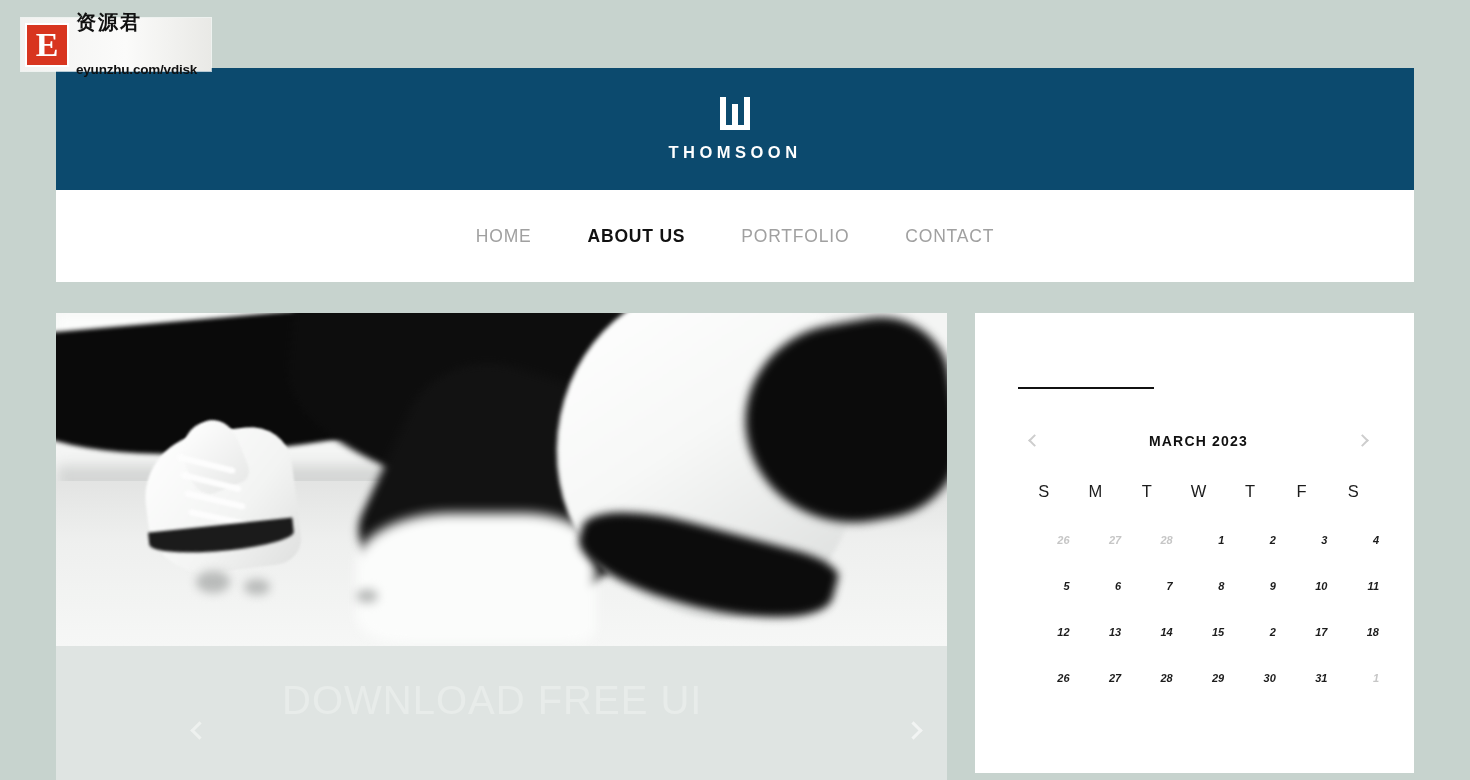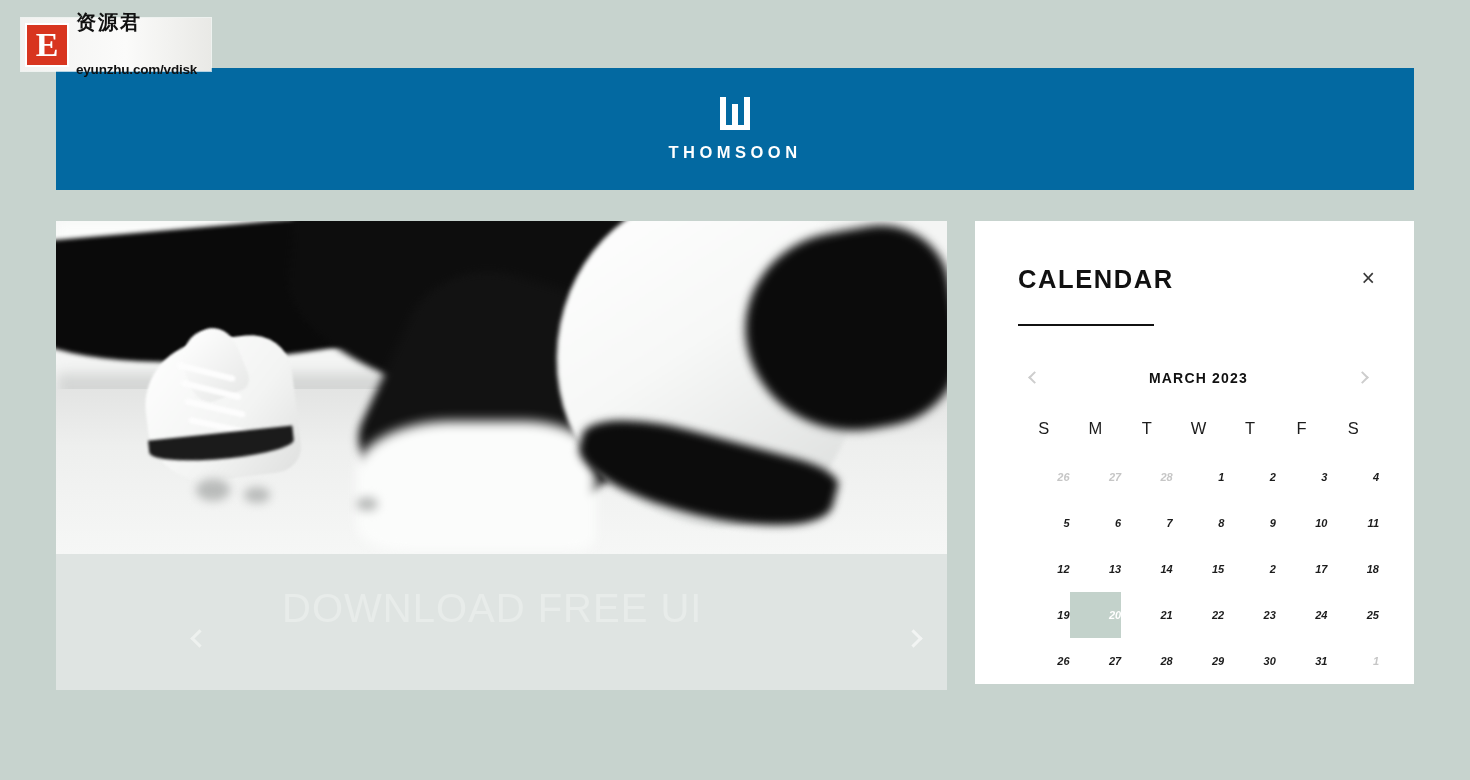--- a/index.html
+++ b/index.html
@@ -36,21 +36,21 @@
   .wm-url {
     font-size: 13.5px; font-weight: bold; color: #111;
     letter-spacing: -0.2px; line-height: 1.1; margin-top: 1px;
   }
 
   
   .site { position: absolute; left: 56px; top: 68px; width: 1358px; }
 
   
   .brand-bar {
-    height: 122px; background: #0369a1;
+    height: 122px; background: #0c4a6e;
     display: flex; flex-direction: column;
     align-items: center; justify-content: center;
   }
   .logo-mark { width: 30px; height: 33px; position: relative; margin-bottom: 13px; }
   .logo-mark i {
     position: absolute; bottom: 0; width: 6px; background: #fff; display: block;
   }
   .logo-mark i.b1 { left: 0;  height: 33px; }
   .logo-mark i.b2 { left: 12px; height: 26px; }
   .logo-mark i.b3 { left: 24px; height: 33px; }
@@ -249,20 +249,26 @@
   <div class="brand-bar">
     <div class="logo-mark">
       <i class="b1"></i>
         <i class="b2"></i>
         <i class="b3"></i>
         <i class="base"></i>
     </div>
     <div class="brand-name">THOMSOON</div>
   </div>
 
+  <nav class="nav-bar">
+    <div class="nav-item">HOME</div>
+    <div class="nav-item active">ABOUT US</div>
+    <div class="nav-item">PORTFOLIO</div>
+    <div class="nav-item">CONTACT</div>
+  </nav>
 
   <div class="main-row">
 
     <div class="slider">
       <div class="slide-photo">
         <div class="ph topwhite"></div>
         <div class="ph ground2"></div>
         <div class="ph ground"></div>
         <div class="ph darkband"></div>
         <div class="ph darkband2"></div>
@@ -293,24 +299,20 @@
         <span class="chev l"></span>
       </div>
       <div class="slide-arrow next">
         <span class="chev r"></span>
       </div>
     </div>
 
     <div class="cal-gap"></div>
 
     <aside class="cal">
-      <div class="cal-head">
-        <div class="cal-title">CALENDAR</div>
-        <div class="cal-close">×</div>
-      </div>
       <div class="cal-rule"></div>
 
       <div class="cal-nav">
         <div class="navbtn">
           <span class="c l"></span>
         </div>
         <div class="cal-month">MARCH 2023</div>
         <div class="navbtn">
           <span class="c r"></span>
         </div>
@@ -350,29 +352,20 @@
             <tr>
               <td>12</td>
               <td>13</td>
               <td>14</td>
               <td>15</td>
               <td>2</td>
               <td>17</td>
               <td>18</td>
             </tr>
             <tr>
-              <td>19</td>
-              <td class="sel">20</td>
-              <td>21</td>
-              <td>22</td>
-              <td>23</td>
-              <td>24</td>
-              <td>25</td>
-            </tr>
-            <tr>
               <td>26</td>
               <td>27</td>
               <td>28</td>
               <td>29</td>
               <td>30</td>
               <td>31</td>
               <td class="muted">1</td>
             </tr>
           </tbody>
       </table>

